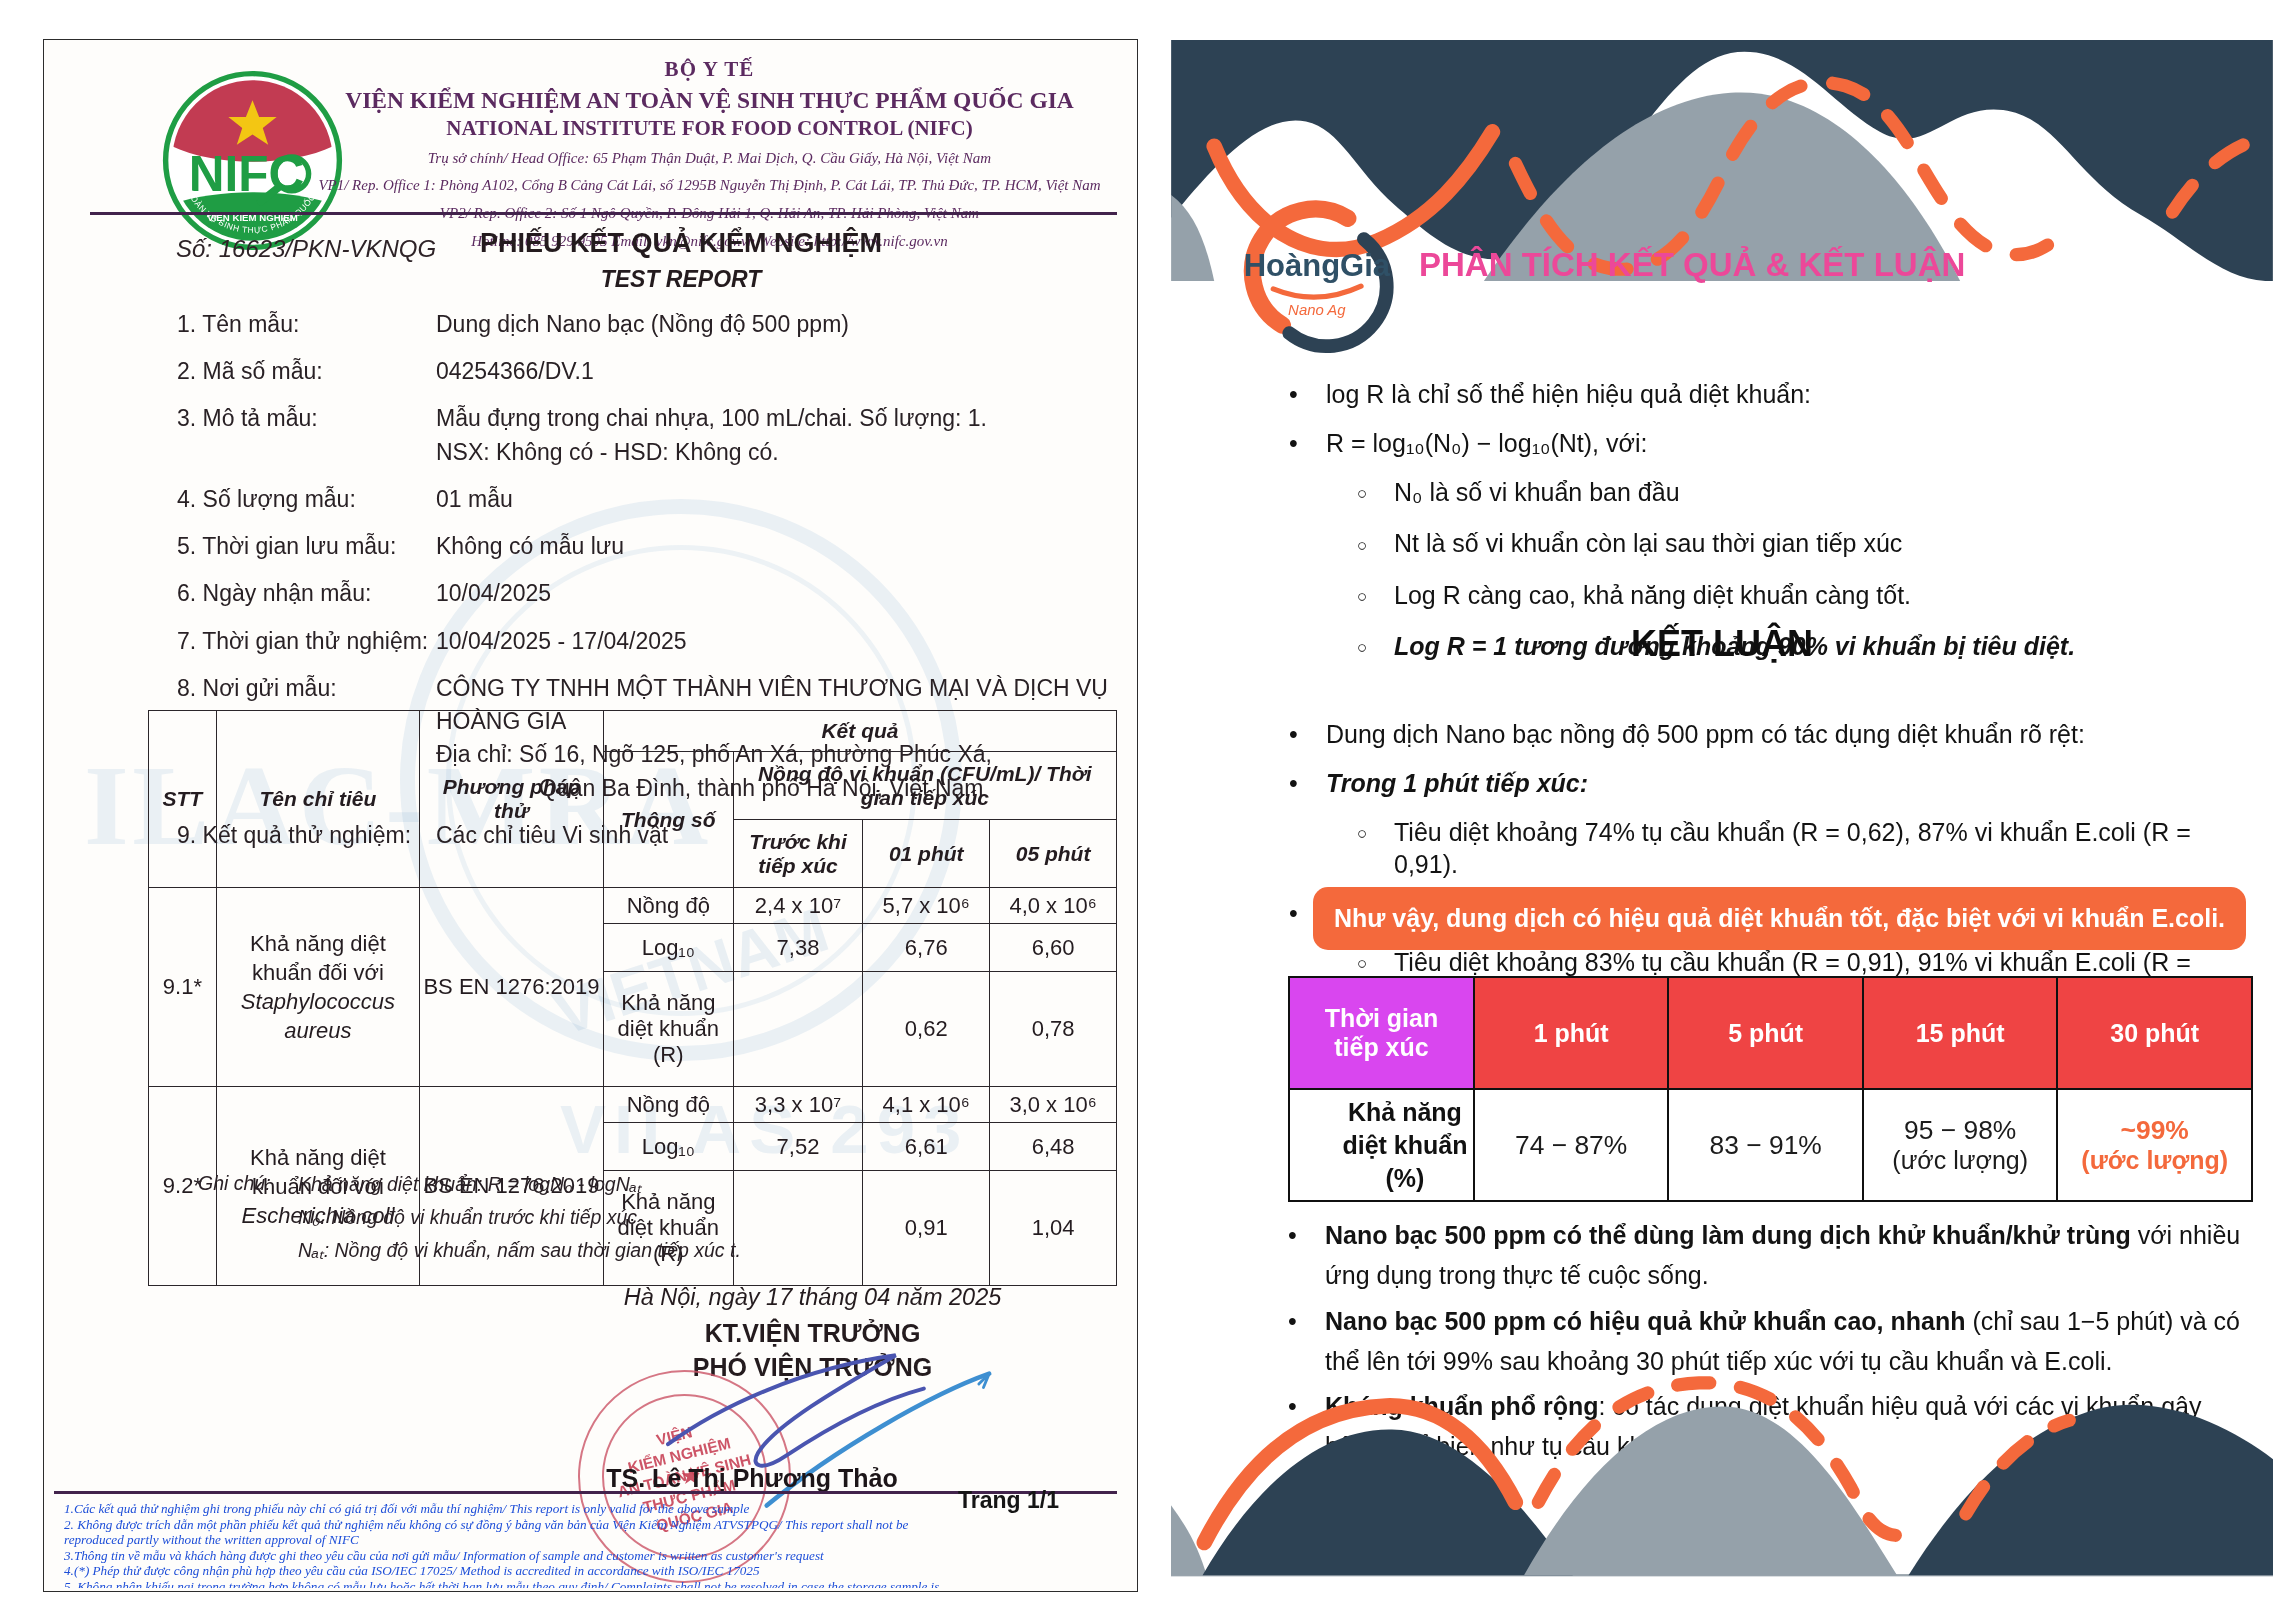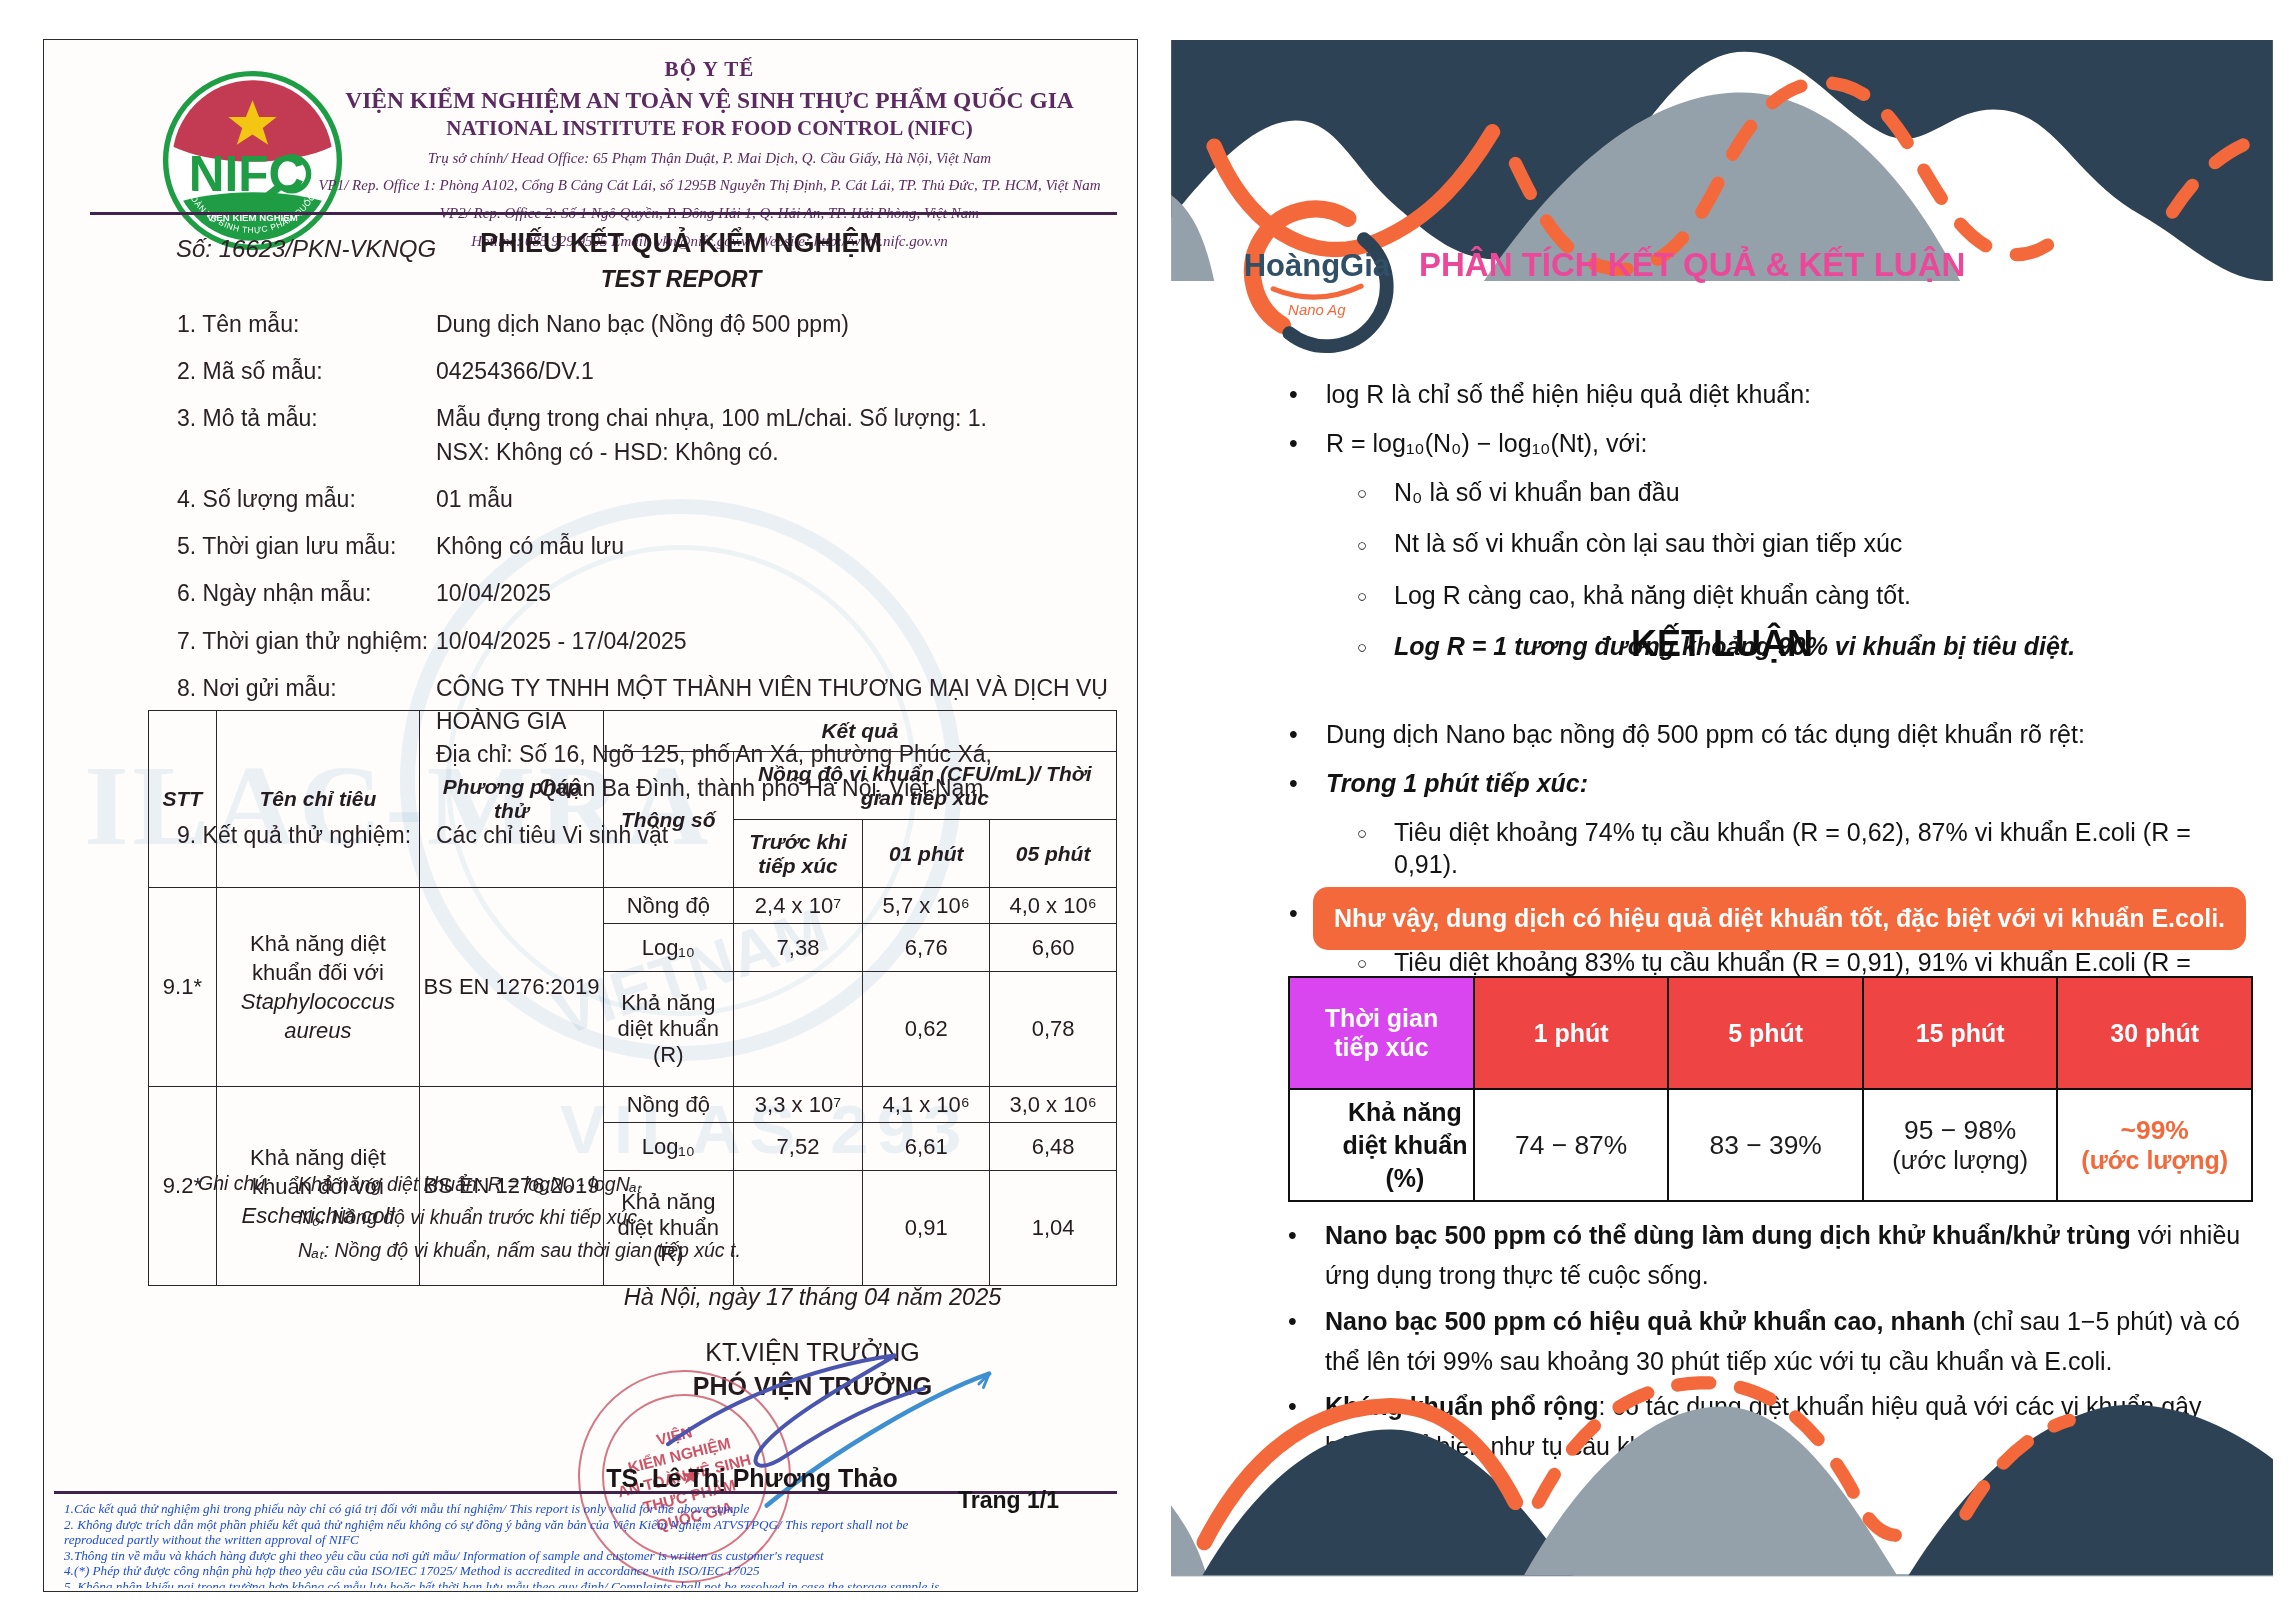--- a/index.html
+++ b/index.html
@@ -45,21 +45,21 @@
   .it{font-style:italic;}
   tr.hr1{height:41px;} tr.hr2{height:68px;} tr.hr3{height:68px;}
   tr.r-conc{height:34px;} tr.r-log{height:48px;} tr.r-kha{height:115px;}
 
   .ghichu{position:absolute;left:154px;top:1132px;display:flex;font-style:italic;font-size:19.5px;color:#2a2126;}
   .ghichu .glabel{width:100px;flex:none;}
   .ghichu .glines div{margin-bottom:8px;line-height:25px;}
 
   .sig{position:absolute;left:453px;top:1244px;width:631px;text-align:center;color:#241b1e;}
   .sig-date{font-style:italic;font-size:23.5px;}
-  .sig-t1{font-weight:normal;font-size:25px;margin-top:27px;}
+  .sig-t1{font-weight:bold;font-size:25px;margin-top:8px;}
   .sig-t2{font-weight:bold;font-size:25px;margin-top:4.6px;}
   .signer{position:absolute;left:450px;top:1424px;width:516px;text-align:center;font-weight:bold;font-size:25px;color:#1c1518;}
 
   .stamp{position:absolute;left:534px;top:1330px;width:213px;height:213px;border:2.9px solid rgba(203,84,102,.8);border-radius:50%;display:flex;align-items:center;justify-content:center;transform:rotate(-14deg);}
   .stamp-inner{width:165px;height:165px;border:2.3px solid rgba(203,84,102,.8);border-radius:50%;display:flex;flex-direction:column;justify-content:center;text-align:center;color:rgba(198,62,82,.88);font-weight:bold;font-size:15.5px;line-height:20.7px;}
   .stamp-star{position:absolute;left:636px;top:1422px;color:rgba(198,62,82,.9);font-size:24px;}
   .sig-svg{position:absolute;left:608px;top:1298px;}
 
   .foot-rule{position:absolute;left:10.3px;top:1451px;width:1063px;height:2.9px;background:#42234c;}
   .footnotes{position:absolute;left:20px;top:1461px;width:895px;height:87px;overflow:hidden;font-family:"Liberation Serif",serif;font-style:italic;font-size:13.2px;line-height:15.5px;color:#1d4ed8;}
@@ -419,21 +419,21 @@
         <th>5 phút</th>
         <th>15 phút</th>
         <th>30 phút</th>
       </tr>
       <tr>
         <td class="rowlabel">Khả năng diệt khuẩn (%)</td>
         <td>
               <div>74 − 87%</div>
             </td>
         <td>
-              <div>83 − 39%</div>
+              <div>83 − 91%</div>
             </td>
         <td>
               <div>95 − 98%</div>
               <div class="l2">(ước lượng)</div>
             </td>
         <td class="hl">
               <div>~99%</div>
               <div class="l2">(ước lượng)</div>
             </td>
       </tr>

